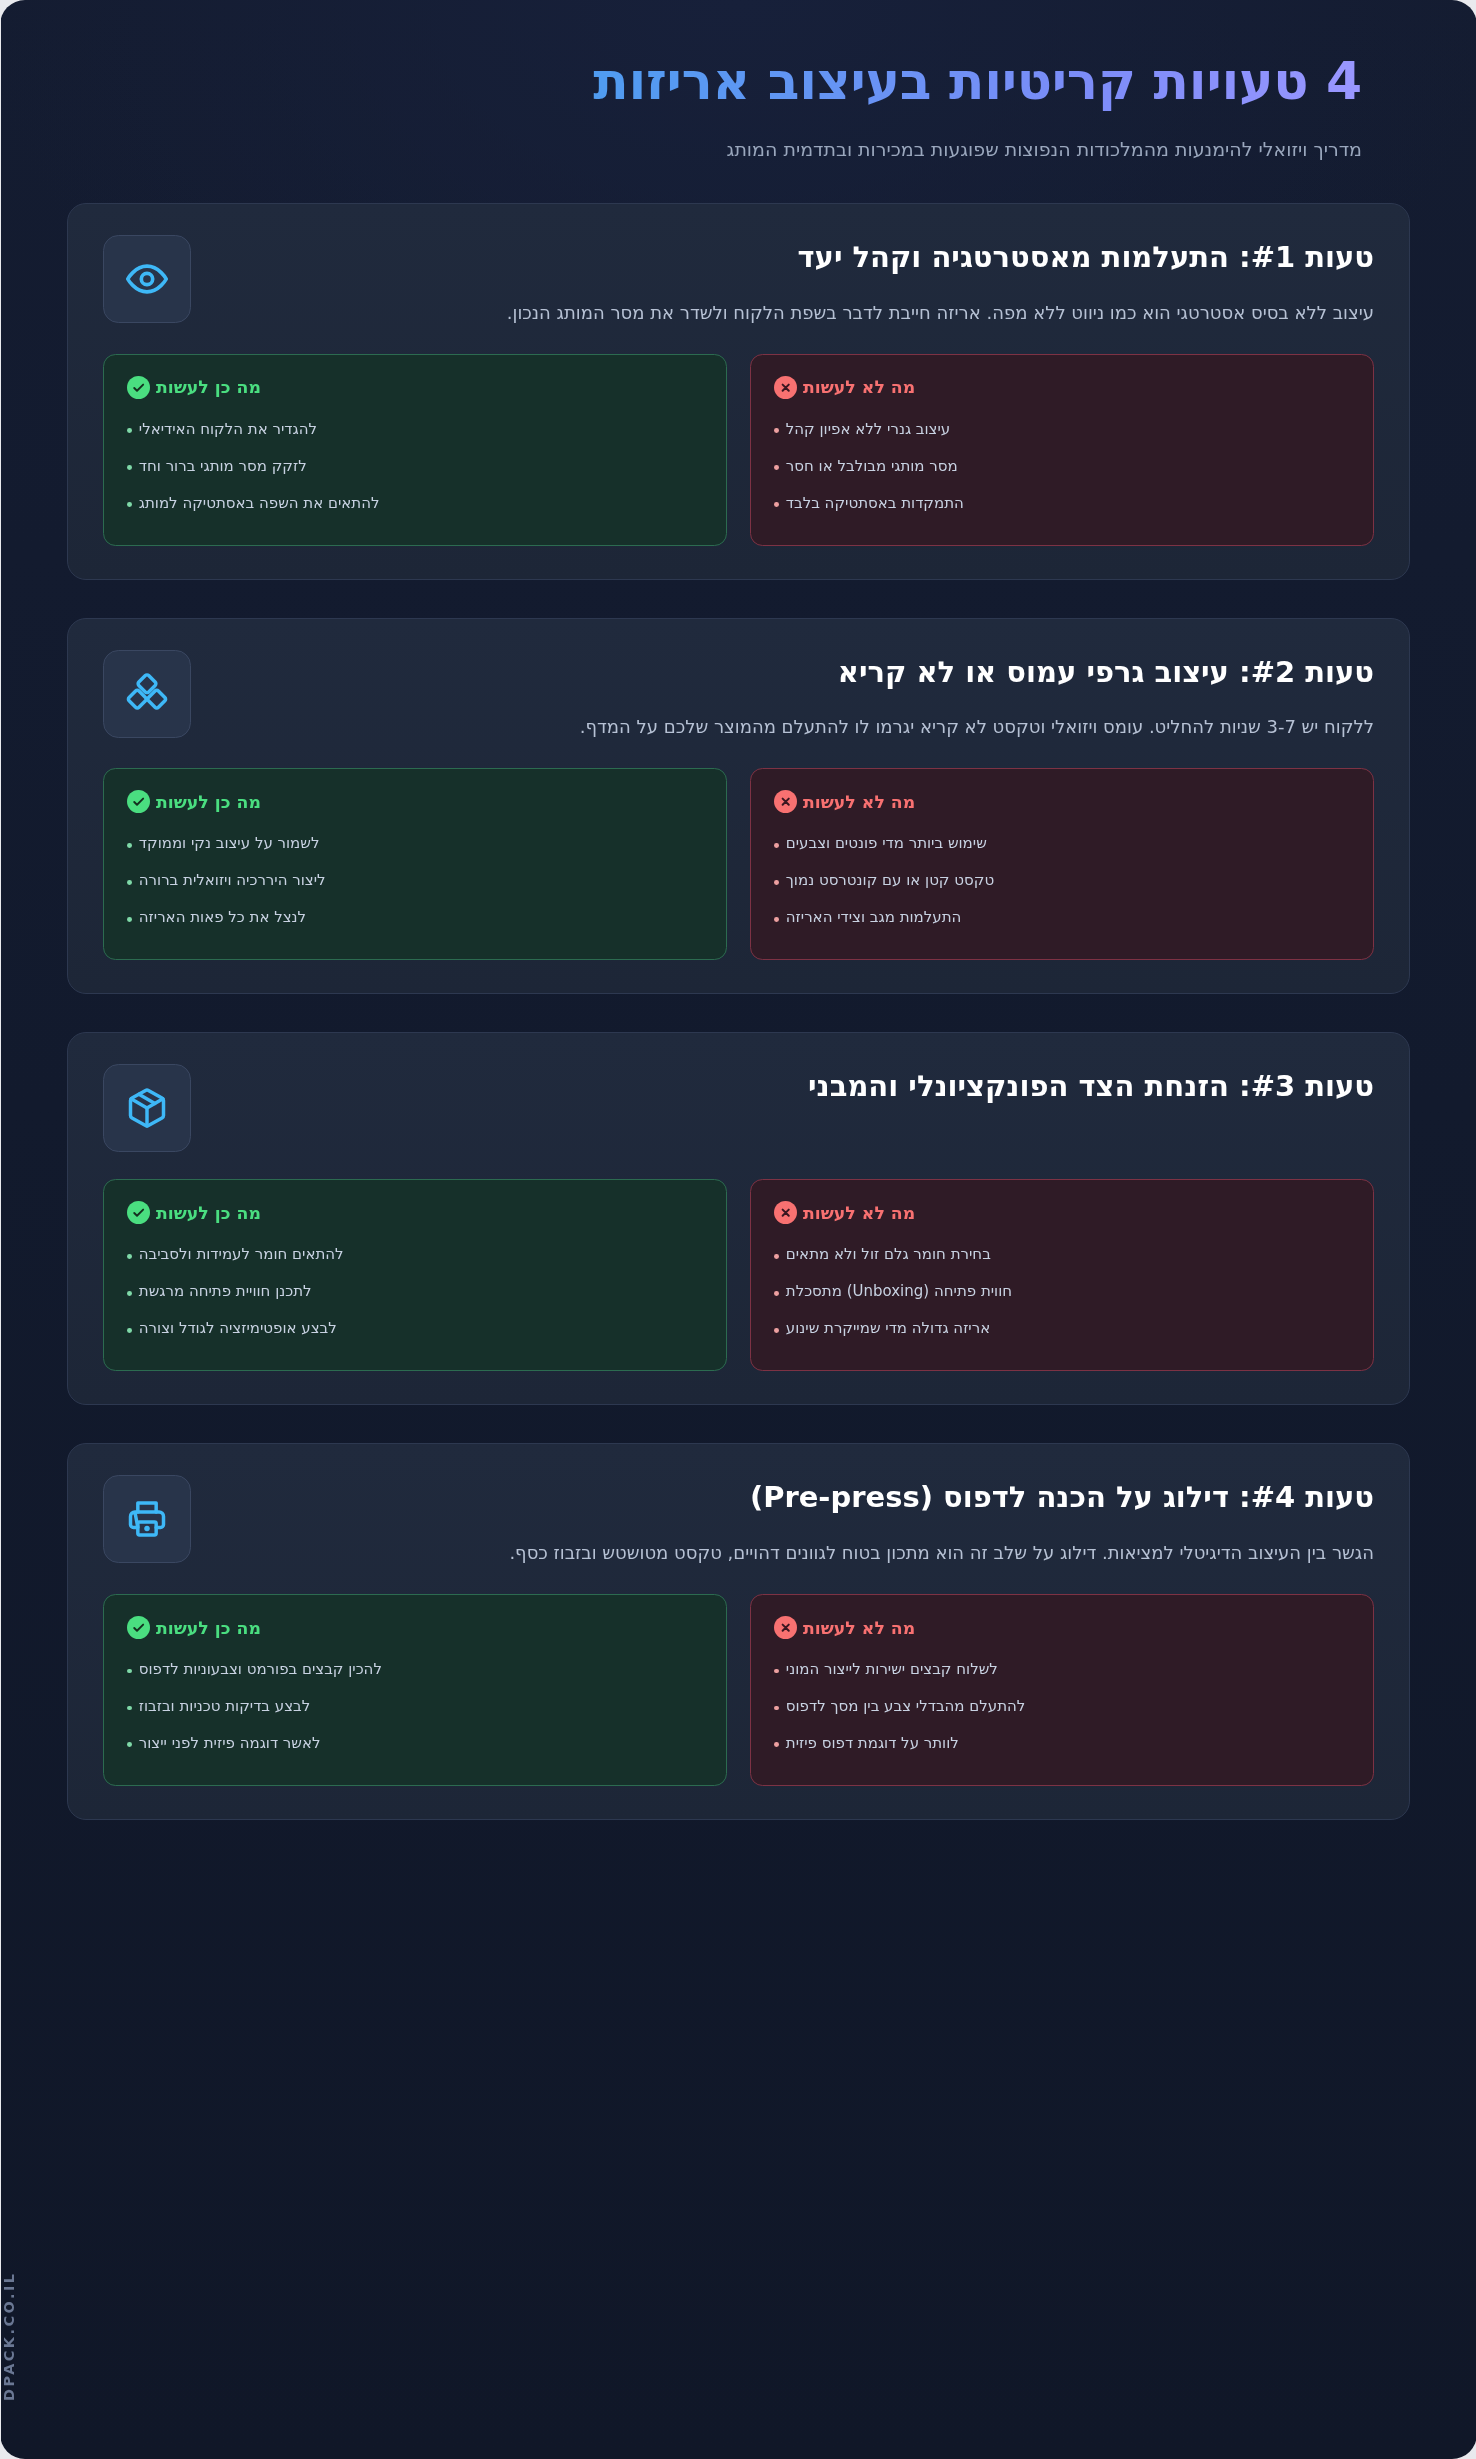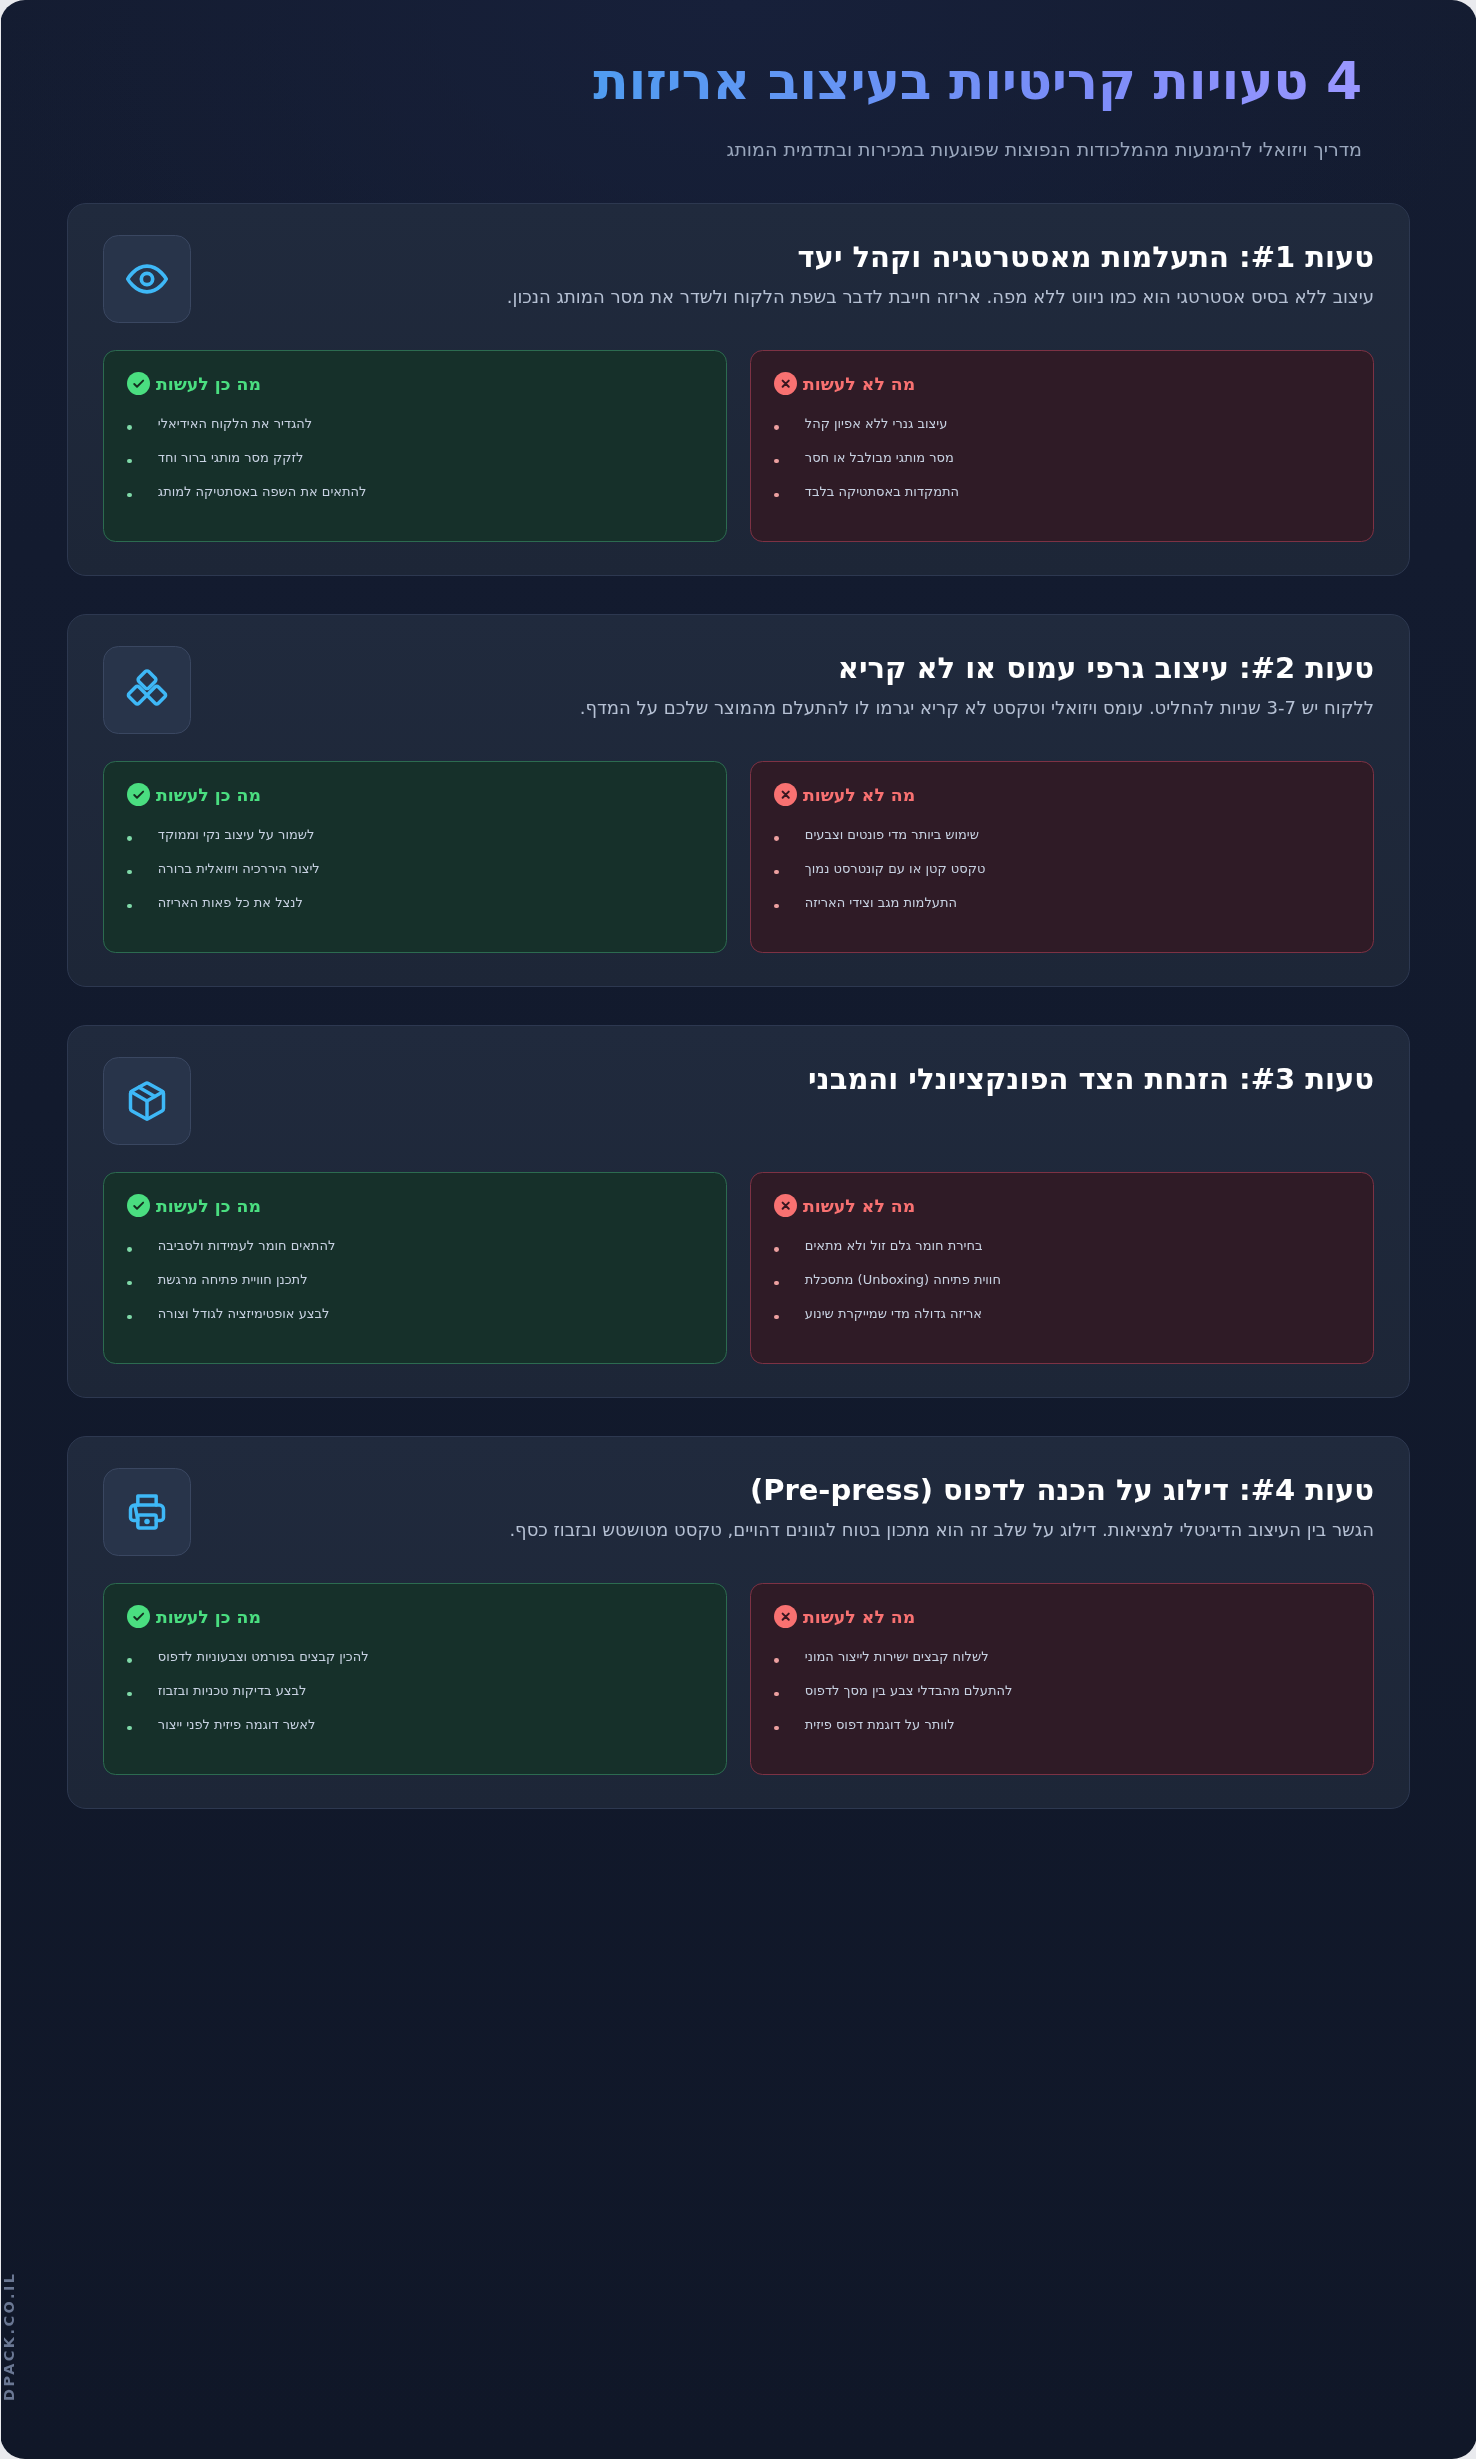--- a/index.html
+++ b/index.html
@@ -101,21 +101,21 @@
 
   .card-head-text { flex: 1 1 auto; text-align: right; padding-top: 3.8px; }
 
   .card-title {
     font-size: 29px;
     font-weight: 800;
     color: #ffffff;
     line-height: 1.3;
   }
   .card-desc {
-    margin-top: 5px;
+    margin-top: 21px;
     font-size: 18px;
     line-height: 1.62;
     color: #b6c1d4;
   }
 
   
   .panels {
     display: flex;
     flex-direction: row-reverse;
     gap: 23px;
@@ -148,22 +148,22 @@
 
   .panel-head-label { font-size: 17.3px; font-weight: 700; }
   .panel.do   .panel-head-label { color: #4ade80; }
   .panel.dont .panel-head-label { color: #f87171; }
 
   .panel ul { list-style: none; }
   .panel li {
     display: flex;
     flex-direction: row-reverse;
     align-items: flex-start;
-    gap: 26px;
-    font-size: 13px;
+    gap: 7px;
+    font-size: 15px;
     line-height: 1.5;
     margin-bottom: 14.4px;
     color: #c8d2e2;
     text-align: right;
   }
   .panel li:last-child { margin-bottom: 0; }
   .bullet {
     flex: 0 0 auto;
     width: 4.8px; height: 4.8px; border-radius: 50%;
     margin-top: 10.6px;

